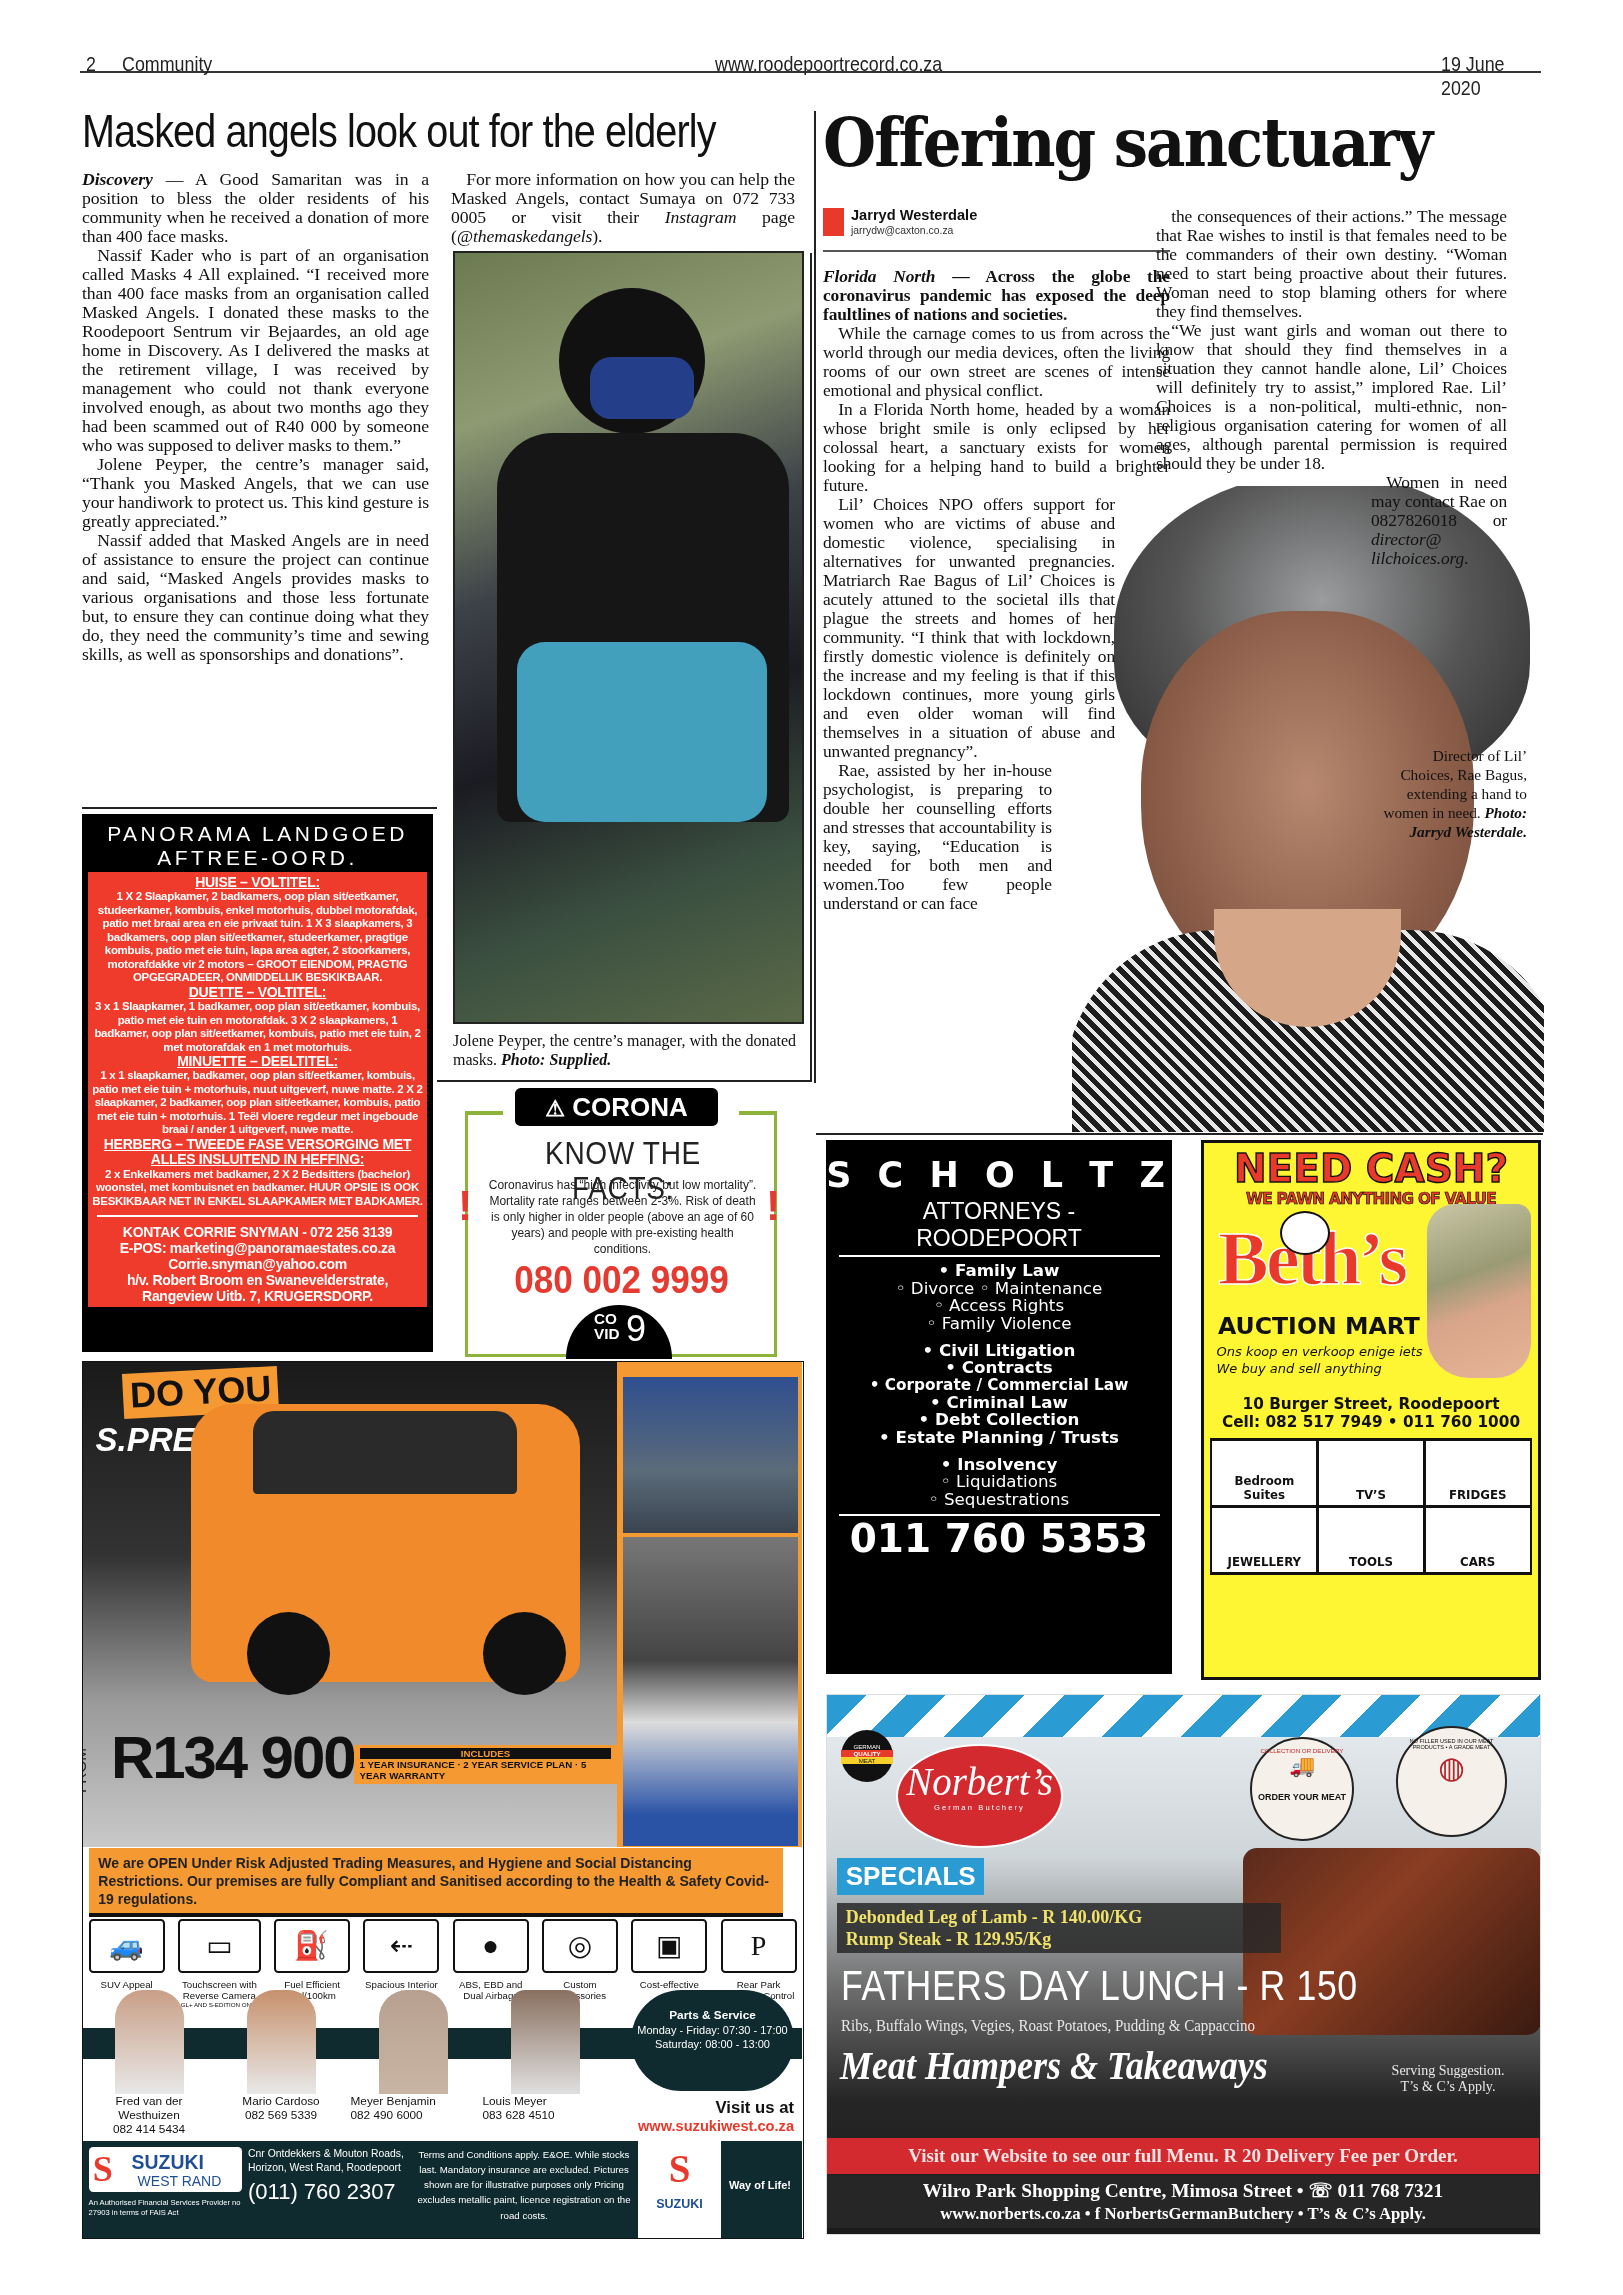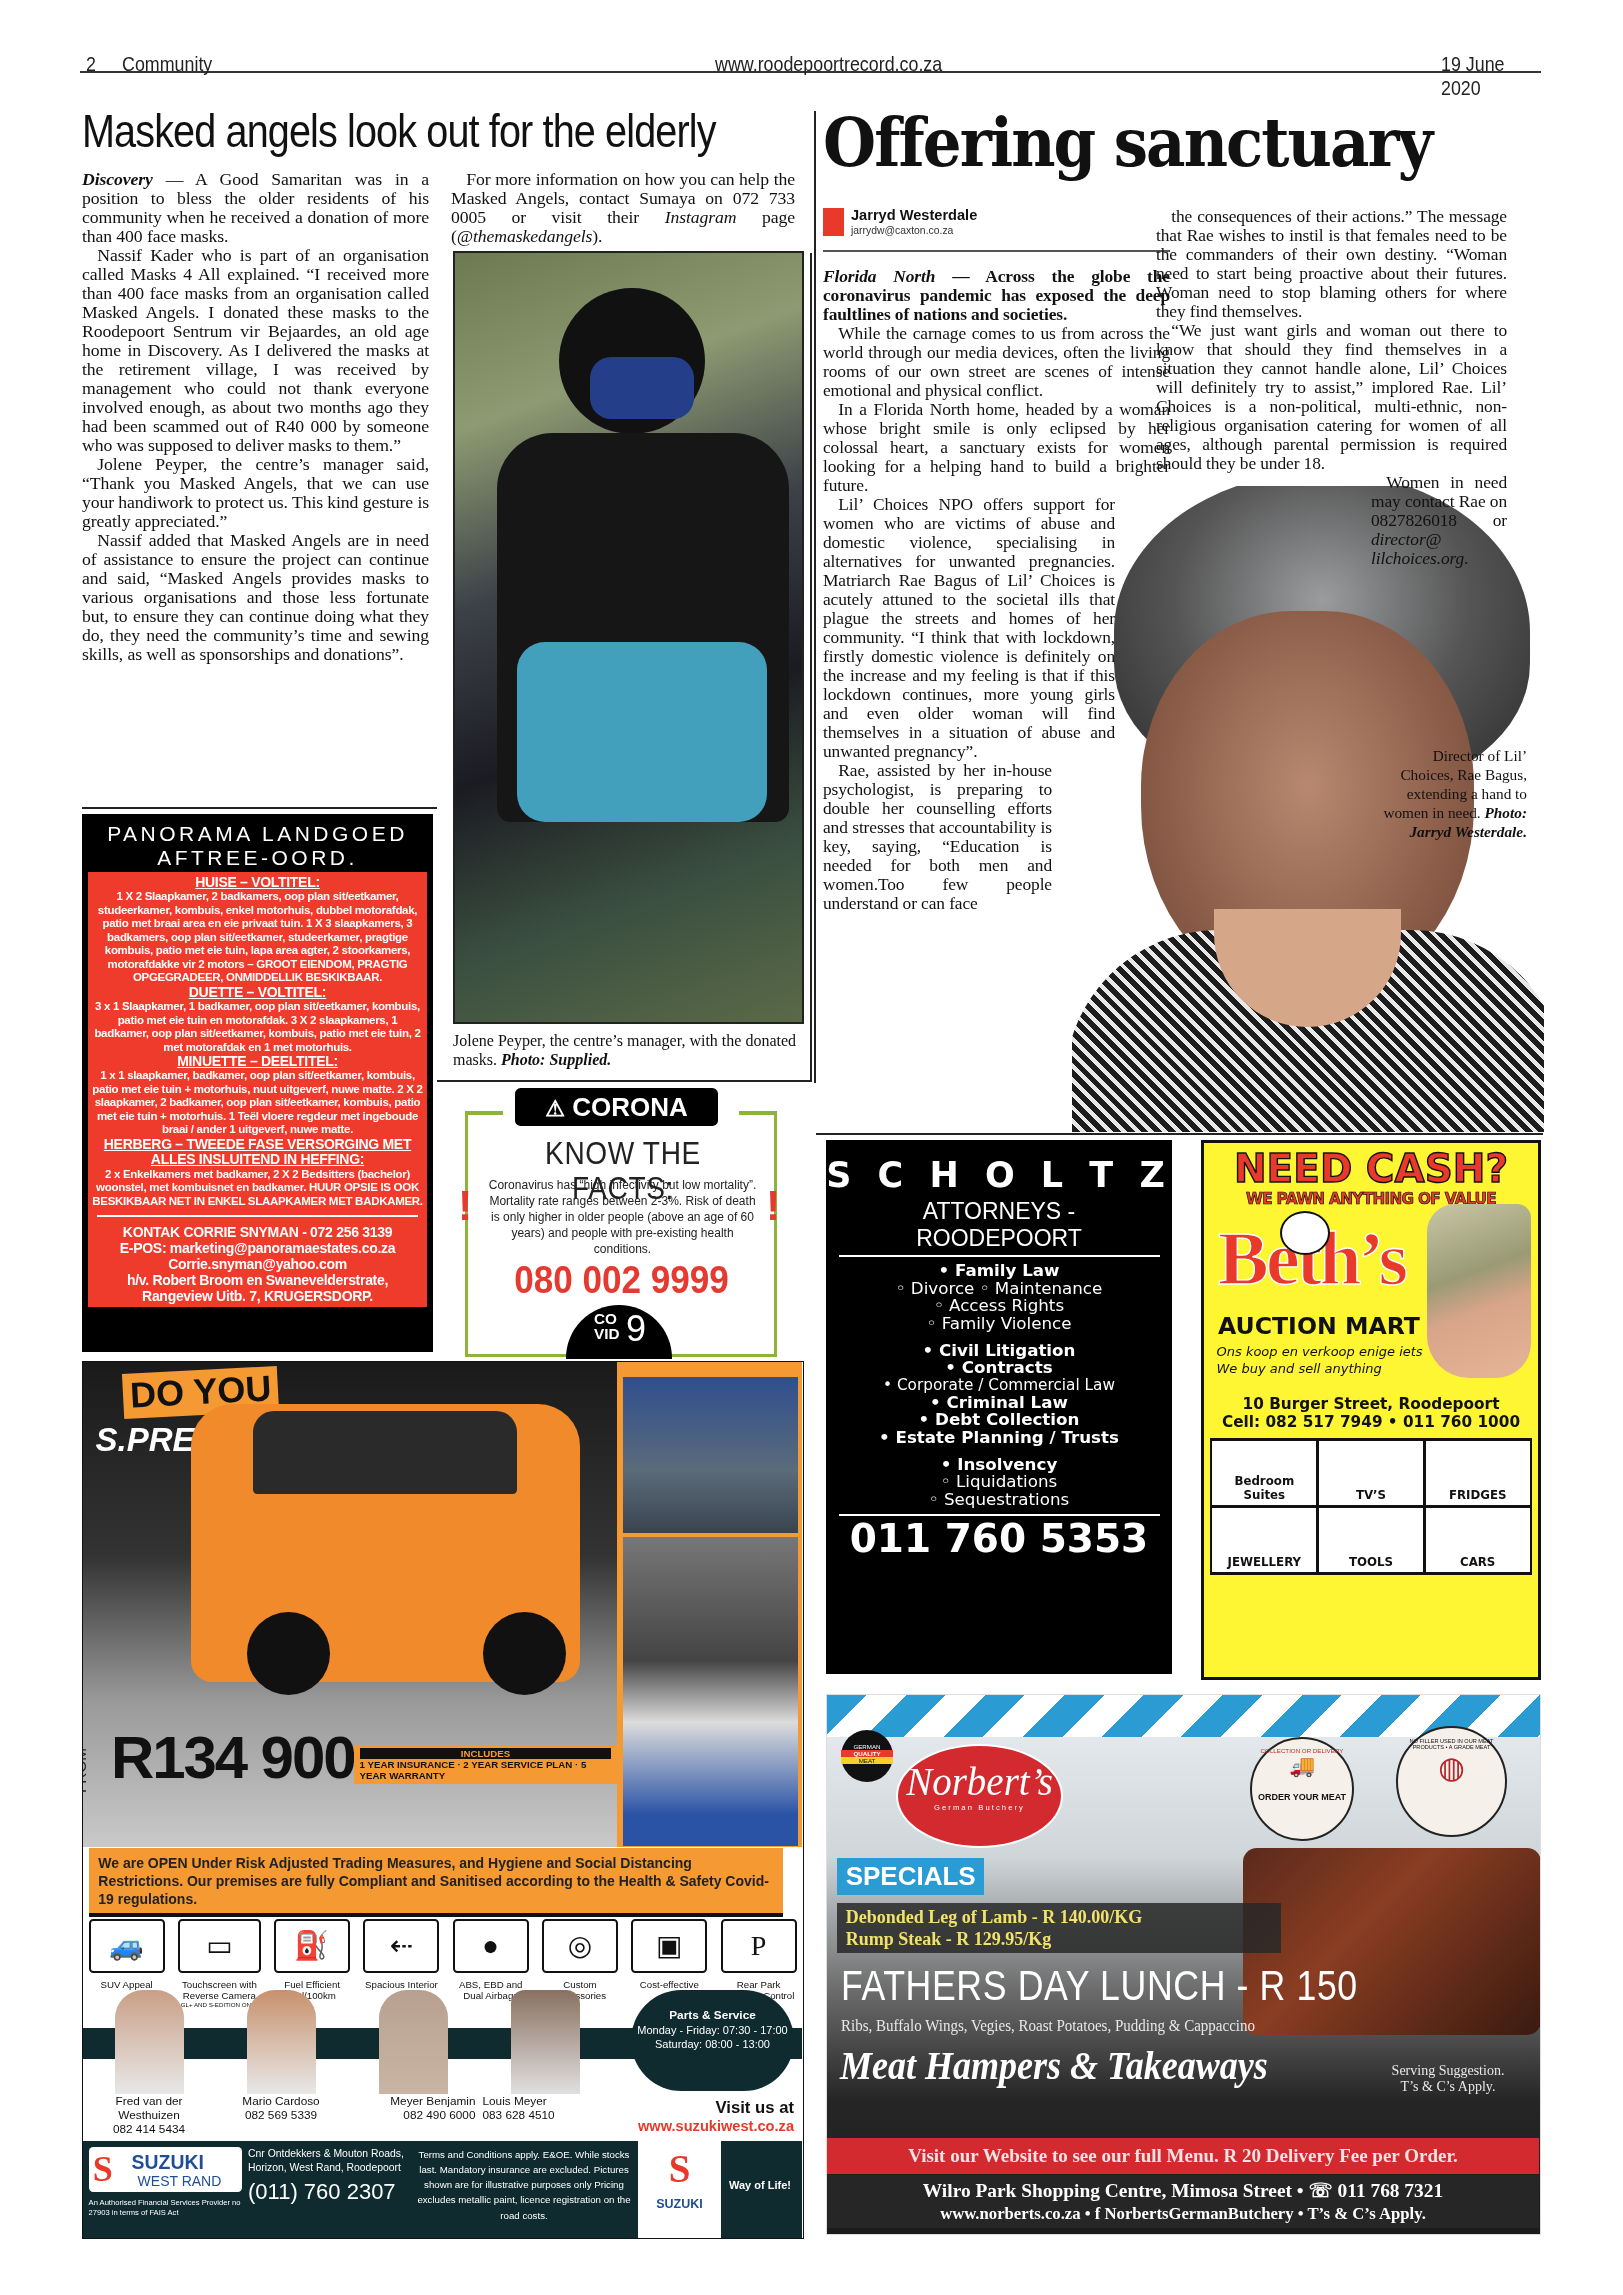--- a/index.html
+++ b/index.html
@@ -146,21 +146,21 @@
   <div style="font-size:35px;font-weight:900;letter-spacing:7px;padding-top:15.3px;white-space:nowrap">S C H O L T Z</div>
   <div class="sans" style="font-size:23px;margin:2.8px 12.5px 0;border-bottom:2.1px solid #fff;padding-bottom:2.8px">ATTORNEYS - ROODEPOORT</div>
   <div style="font-size:16.7px;line-height:17.4px;padding-top:5.6px">
     <div style="font-weight:bold">• Family Law</div>
     <div>◦ Divorce ◦ Maintenance</div>
     <div>◦ Access Rights</div>
     <div>◦ Family Violence</div>
     <div style="height:9.7px"></div>
     <div style="font-weight:bold">• Civil Litigation</div>
     <div style="font-weight:bold">• Contracts</div>
-    <div style="font-weight:normal;font-size:15.3px">• Corporate / Commercial Law</div>
+    <div style="font-weight:bold;font-size:15.3px">• Corporate / Commercial Law</div>
     <div style="font-weight:bold">• Criminal Law</div>
     <div style="font-weight:bold">• Debt Collection</div>
     <div style="font-weight:bold">• Estate Planning / Trusts</div>
     <div style="height:9.7px"></div>
     <div style="font-weight:bold">• Insolvency</div>
     <div>◦ Liquidations</div>
     <div>◦ Sequestrations</div>
   </div>
   <div style="margin:5.6px 12.5px 0;border-top:2.1px solid #fff;font-size:39px;font-weight:bold;white-space:nowrap">011 760 5353</div>
 </div>
@@ -257,21 +257,21 @@
     <div style="text-align:center;width:125px">
         <div style="width:69px;height:104px;margin:0 auto;background:linear-gradient(#c99f86,#e8e8e8);border-radius:28px 28px 0 0"></div>
         <div class="sans" style="font-size:11.8px">Fred van der Westhuizen</div>
         <div class="sans" style="font-size:11.8px">082 414 5434</div>
       </div>
     <div style="text-align:center;width:125px">
         <div style="width:69px;height:104px;margin:0 auto;background:linear-gradient(#c7916d,#e8e8e8);border-radius:28px 28px 0 0"></div>
         <div class="sans" style="font-size:11.8px">Mario Cardoso</div>
         <div class="sans" style="font-size:11.8px">082 569 5339</div>
       </div>
-    <div style="text-align:right;width:125px">
+    <div style="text-align:left;width:125px">
         <div style="width:69px;height:104px;margin:0 auto;background:linear-gradient(#b8a090,#c9b5a3);border-radius:28px 28px 0 0"></div>
         <div class="sans" style="font-size:11.8px">Meyer Benjamin</div>
         <div class="sans" style="font-size:11.8px">082 490 6000</div>
       </div>
     <div style="text-align:left;width:125px">
         <div style="width:69px;height:104px;margin:0 auto;background:linear-gradient(#8a7060,#e0e0e0);border-radius:14px 14px 0 0"></div>
         <div class="sans" style="font-size:11.8px">Louis Meyer</div>
         <div class="sans" style="font-size:11.8px">083 628 4510</div>
       </div>
   </div>

